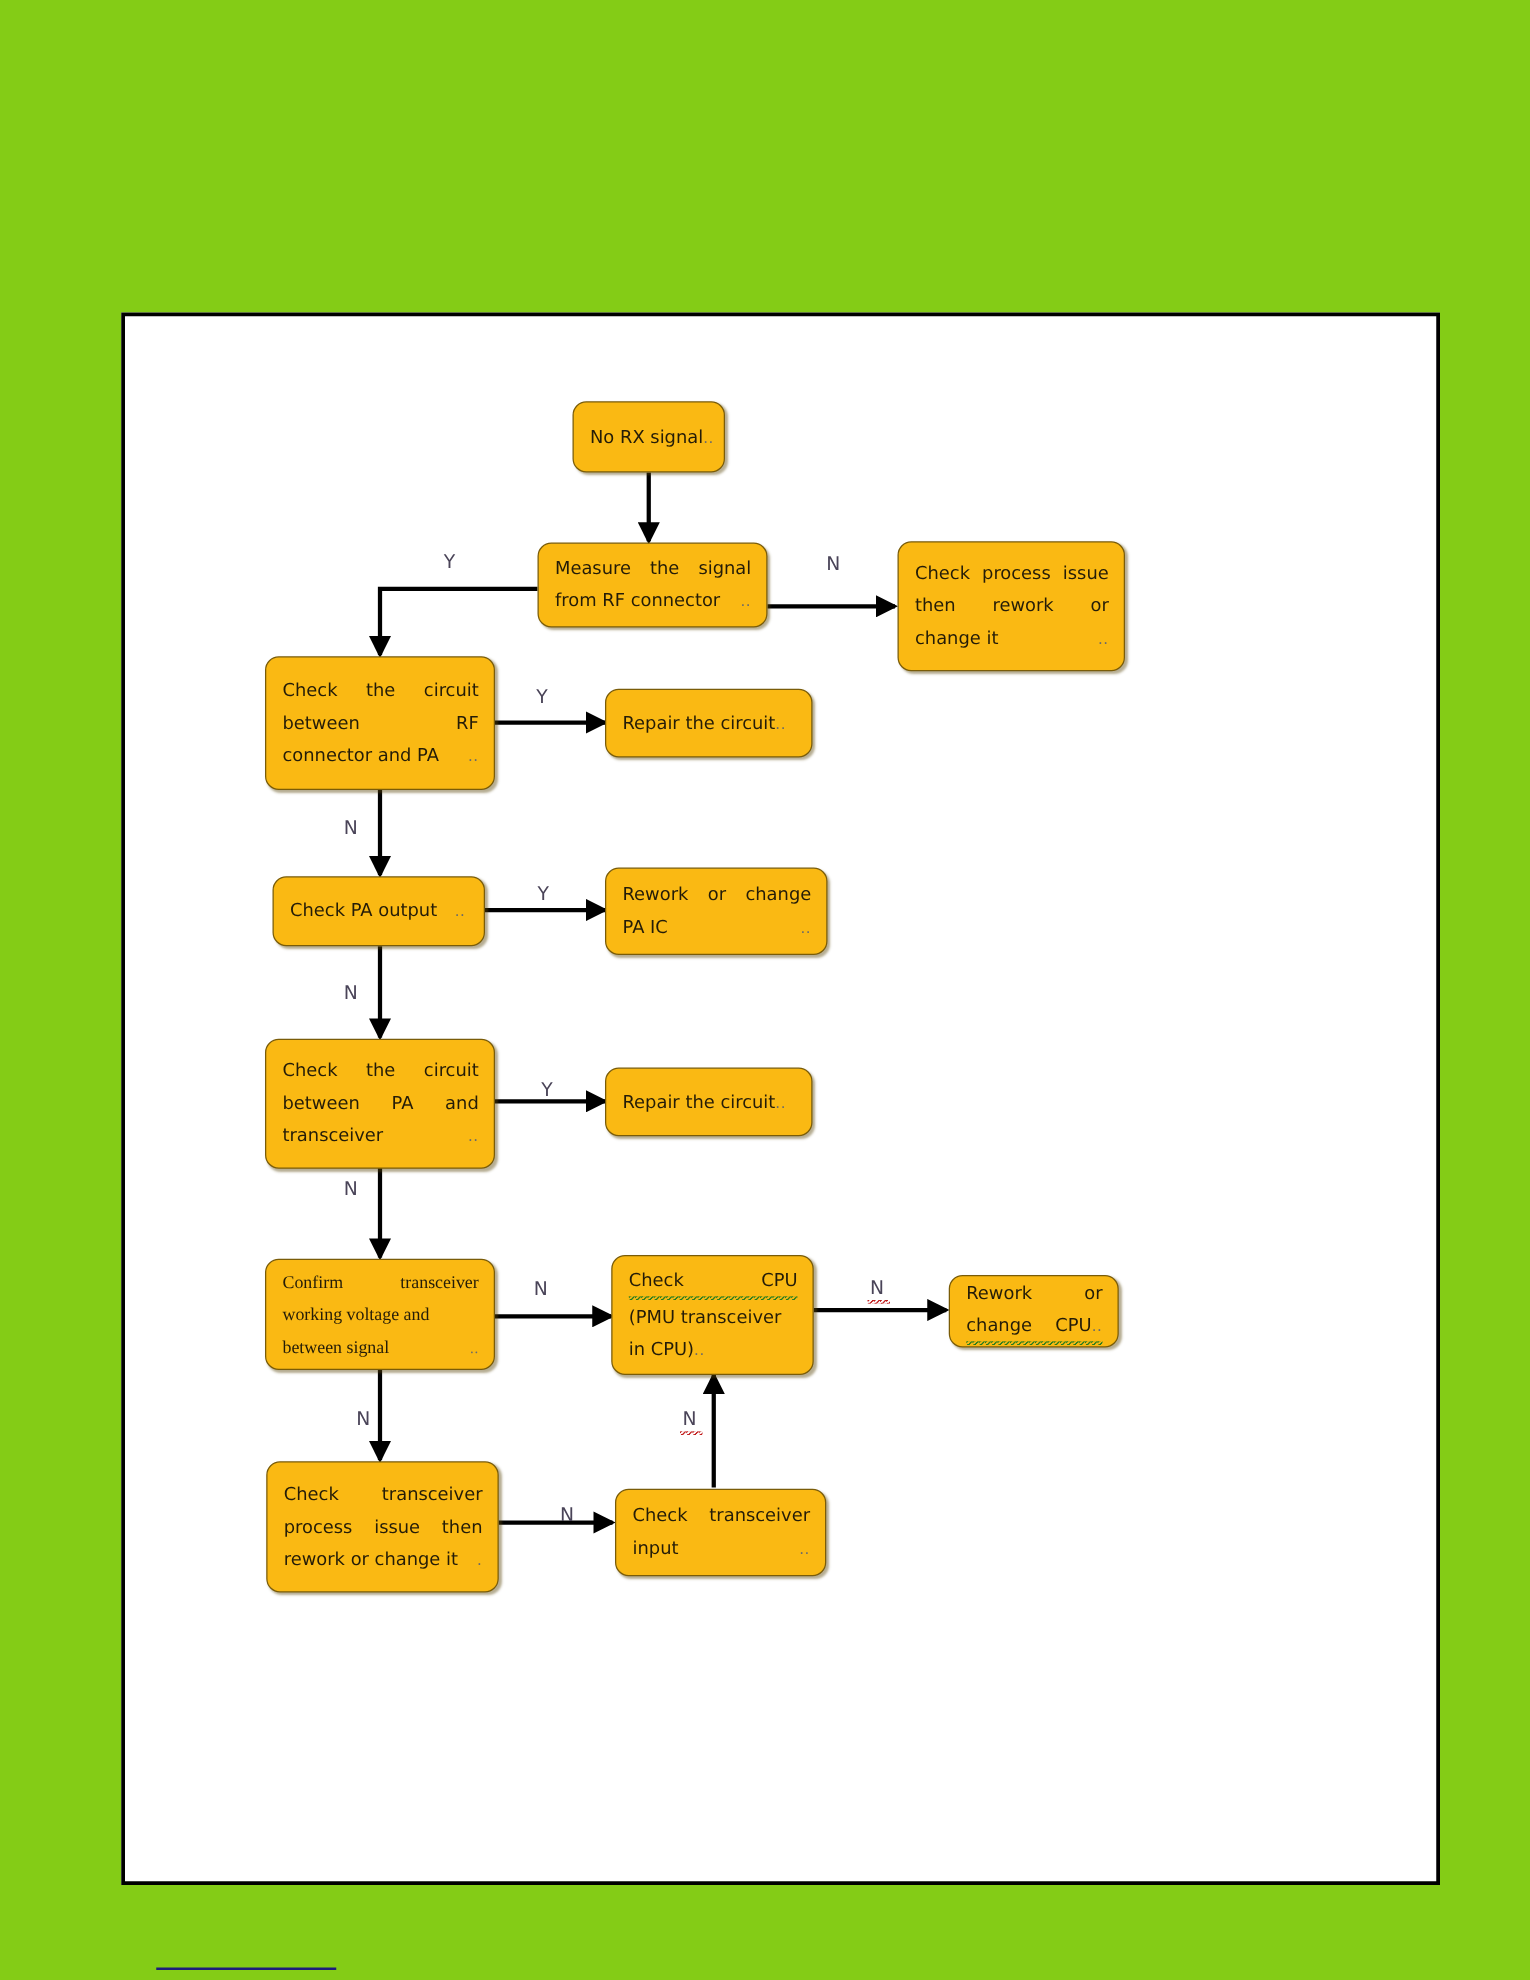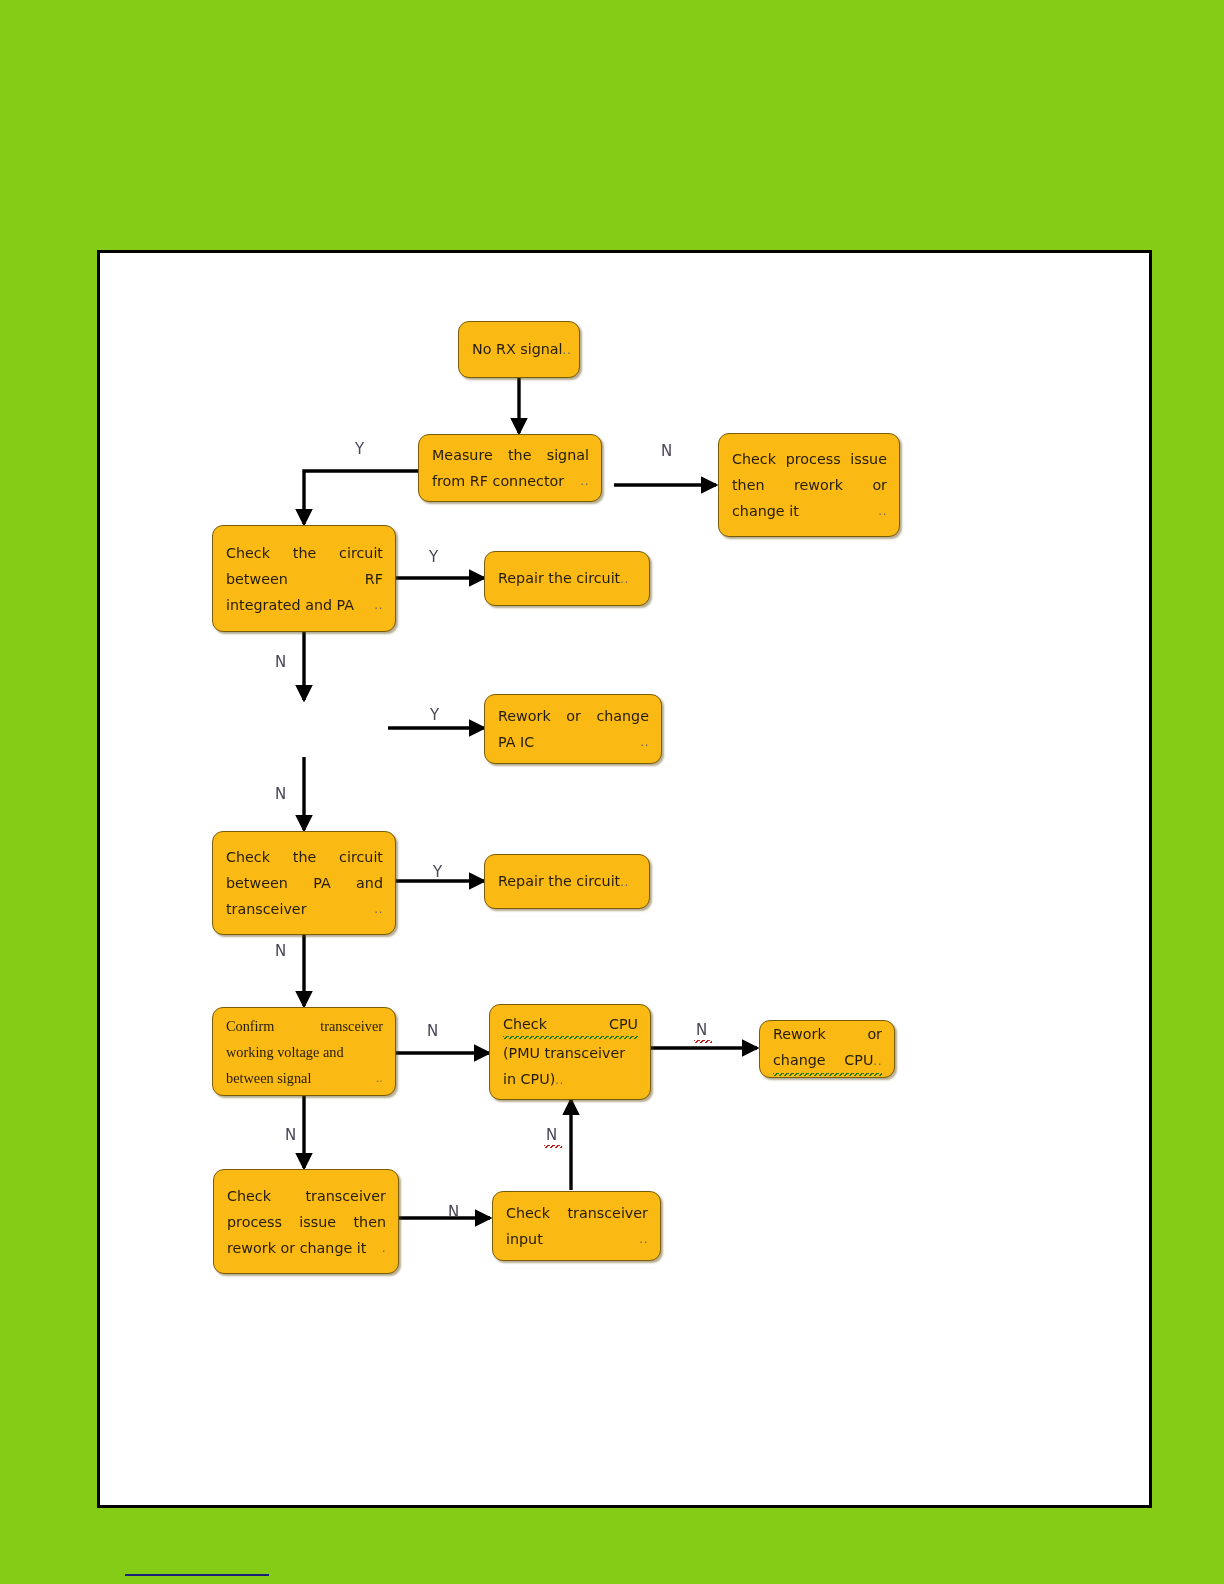--- a/index.html
+++ b/index.html
@@ -153,21 +153,21 @@
       <path d="M 399,1218 L 490,1218"></path>
 
       <path d="M 571,1190 L 571,1100"></path>
     </g>
   </svg>
 
   <div class="node center" style="left:458px; top:321px; width:122px; height:57px;">
     <span class="ln"><span>No RX signal</span><span class="tail">..</span></span>
   </div>
 
-  <div class="node just" style="left:418px; top:434px; width:184px; height:68px;">
+  <div class="node just" style="left:430px; top:434px; width:184px; height:68px;">
     <span class="ln">
       <span>Measure</span>
       <span>the</span>
       <span>signal</span>
     </span>
     <span class="ln last">
       <span>from RF connector</span>
         <span class="tail">..</span>
     </span>
   </div>
@@ -193,29 +193,32 @@
     <span class="ln">
       <span>Check</span>
       <span>the</span>
       <span>circuit</span>
     </span>
     <span class="ln">
       <span>between</span>
       <span>RF</span>
     </span>
     <span class="ln last">
-      <span>integrated and PA</span>
+      <span>connector and PA</span>
         <span class="tail">..</span>
     </span>
   </div>
 
   <div class="node center" style="left:484px; top:551px; width:166px; height:55px;">
     <span class="ln"><span>Repair the circuit</span><span class="tail">..</span></span>
   </div>
 
+  <div class="node center" style="left:218px; top:701px; width:170px; height:56px;">
+    <span class="ln"><span>Check PA output</span><span class="tail" style="margin-left:14px">..</span></span>
+  </div>
 
   <div class="node just" style="left:484px; top:694px; width:178px; height:70px;">
     <span class="ln">
       <span>Rework</span>
       <span>or</span>
       <span>change</span>
     </span>
     <span class="ln last">
       <span>PA IC</span>
         <span class="tail">..</span>

